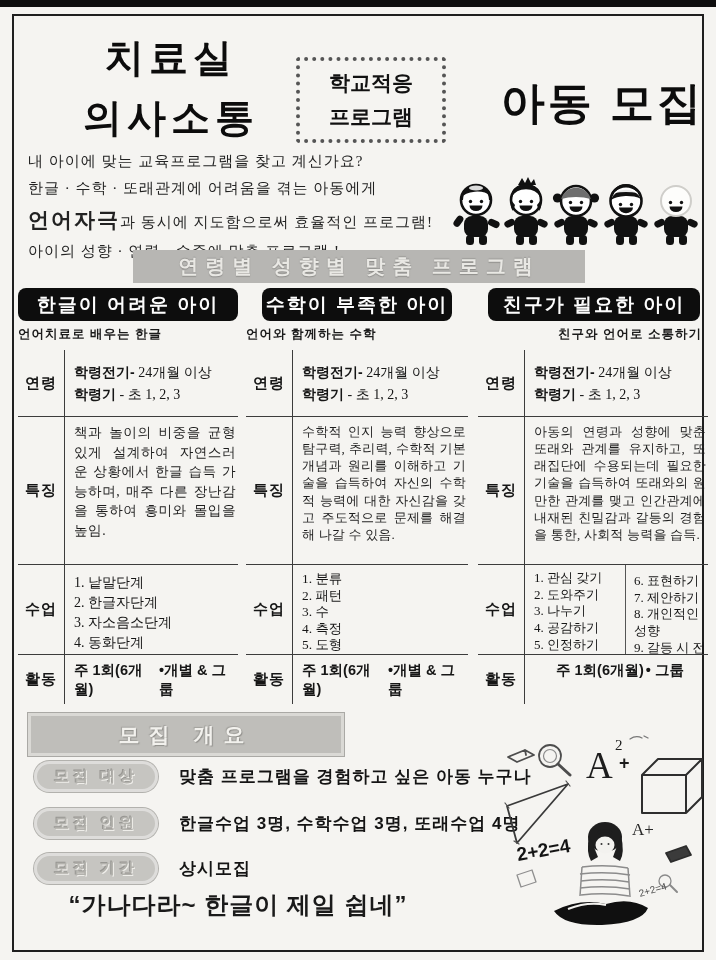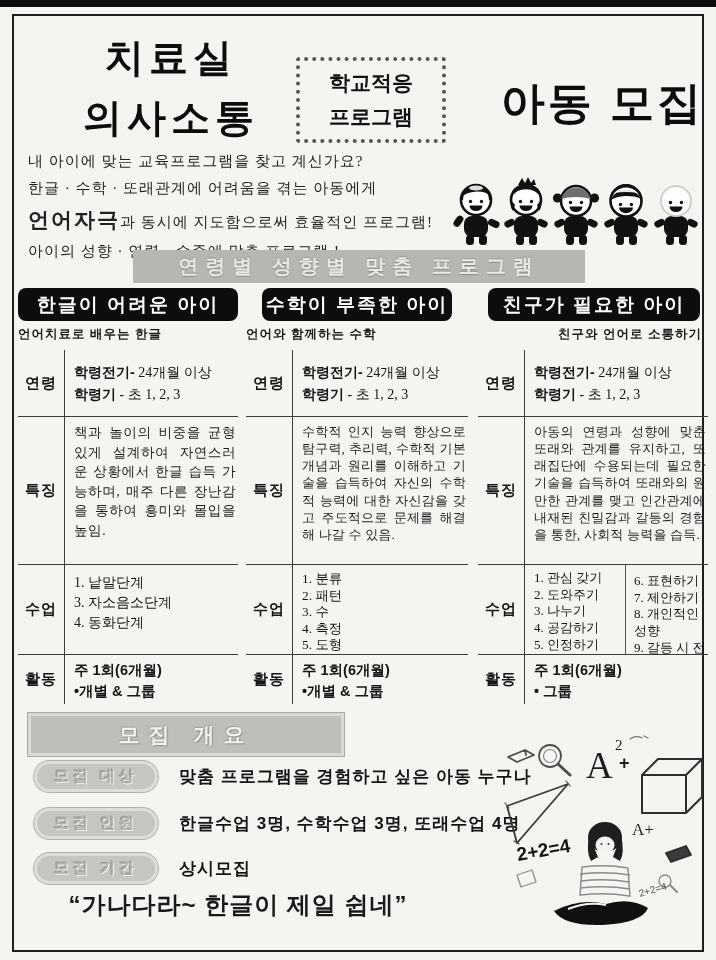--- a/index.html
+++ b/index.html
@@ -71,21 +71,21 @@
   .col-2 .feature-text, .col-3 .feature-text { font-size:13px; line-height:1.32; letter-spacing:.2px; }
 
   .clist { list-style:none; font-family:"Liberation Serif","DejaVu Serif",serif; }
   .col-1 .clist { font-size:14px;  line-height:1.44; padding-top:2px; }
   .col-2 .clist { font-size:13.4px; line-height:1.24; }
   .split { display:flex; height:100%; }
   .split .clist { font-size:13px; line-height:1.28; }
   .split-left { width:92px; flex:none; border-right:1.3px solid #555; }
   .split-right { flex:1; padding:8px 0 0 8px; }
 
-  .row-activity .tcell { display:flex; flex-direction:column; justify-content:center; gap:2px;
+  .row-activity .tcell { display:flex; justify-content:center; gap:2px;
     font-size:14.5px; font-weight:800; }
 
   
   .recruit-header { position:absolute; left:28px; top:713px; width:316px; height:43px;
     background:#bfbeba; box-shadow:inset 0 0 0 3px #dad9d5, 0 0 0 1px #aaa9a5;
     display:flex; align-items:center; justify-content:center;
     font-size:21px; font-weight:800; letter-spacing:9px;
     color:#f2f1ed; text-shadow:1px 1px 1px #908f8b, -1px -1px 1px #a3a29e; }
 
   .rrow { position:absolute; left:34px; width:640px; height:32px;
@@ -219,20 +219,21 @@
       <div class="tlabel">특징</div>
       <div class="tcell">
           <div class="feature-text">책과 놀이의 비중을 균형 있게 설계하여 자연스러운 상황에서 한글 습득 가능하며, 매주 다른 장난감을 통하여 흥미와 몰입을 높임.</div>
         </div>
     </div>
     <div class="trow row-class">
       <div class="tlabel">수업</div>
       <div class="tcell">
         <ul class="clist">
           <li>1. 낱말단계</li>
+          <li>2. 한글자단계</li>
           <li>3. 자소음소단계</li>
           <li>4. 동화단계</li>
         </ul>
       </div>
     </div>
     <div class="trow row-activity">
       <div class="tlabel">활동</div>
       <div class="tcell">
         <div>주 1회(6개월)</div>
         <div>•개별 &amp; 그룹</div>

